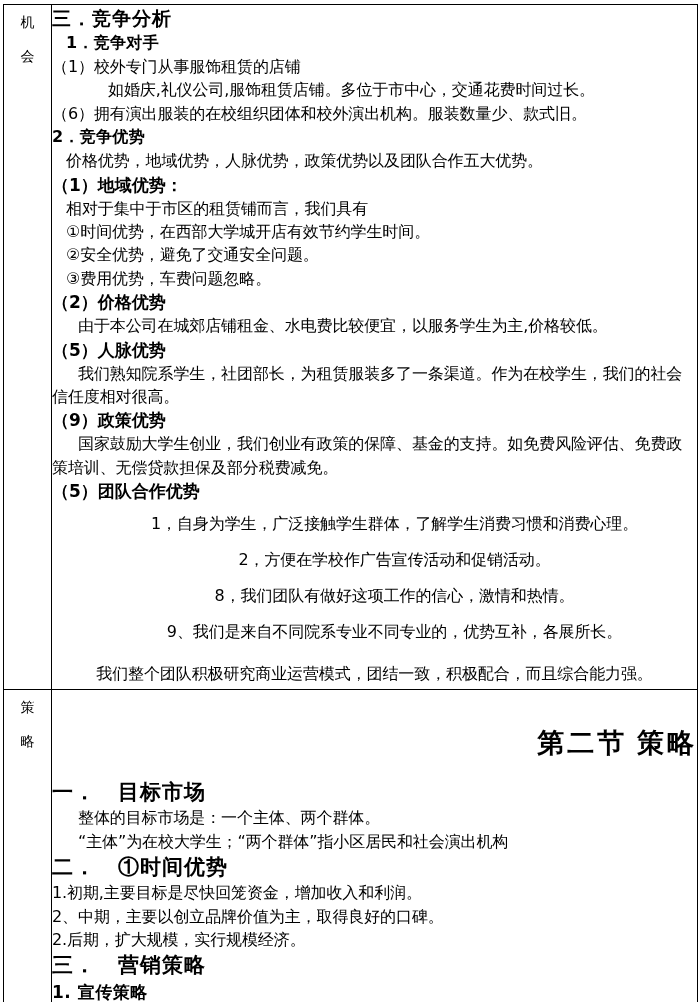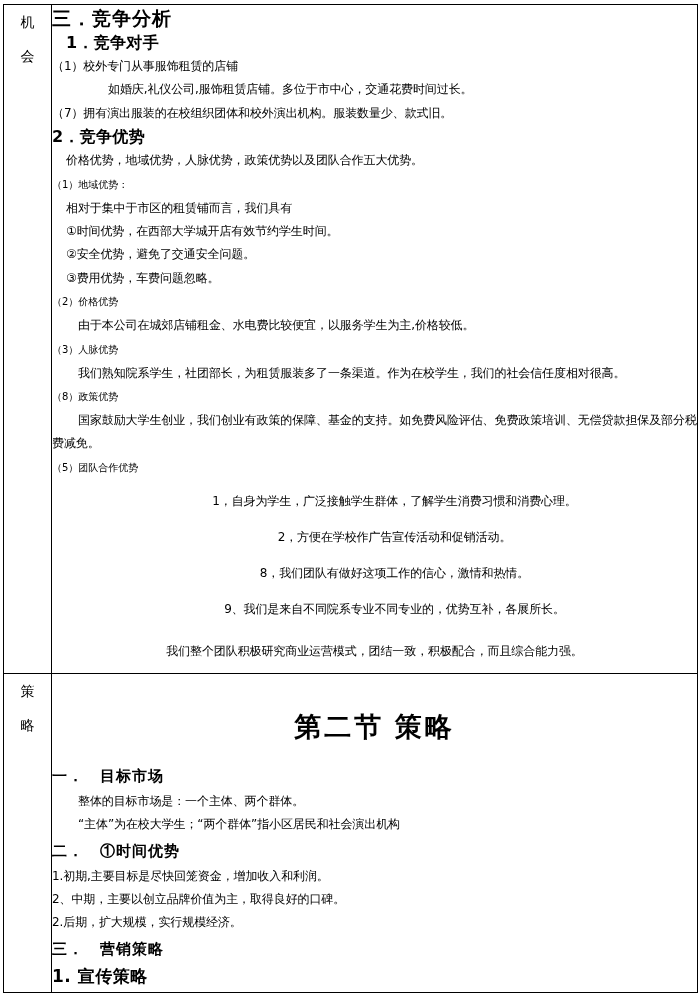--- a/index.html
+++ b/index.html
@@ -55,69 +55,69 @@
   }
 
   
   .body-cell {
     padding: 0 2px 0 4px;
     margin-left: 48px;
   }
 
   
   .ln {
-    font-size: 12px;
+    font-size: 16px;
     line-height: 23.4px;
     white-space: nowrap;
     letter-spacing: -0.1px;
   }
   .ln.wrap { white-space: normal; }
 
   .h1 {
     font-size: 19px;
     font-weight: bold;
     line-height: 26px;
     letter-spacing: 1px;
   }
   .h2 {
     font-size: 16px;
     font-weight: bold;
     line-height: 24px;
     letter-spacing: 0.3px;
   }
   .h3 {
-    font-size: 10px;
-    font-weight: normal;
+    font-size: 17px;
+    font-weight: bold;
     line-height: 24px;
   }
 
   .ind1 { padding-left: 14px; }
   .ind2 { padding-left: 26px; }
   .ind3 { padding-left: 56px; }
   .ind4 { padding-left: 40px; }
 
   .spaced { line-height: 30px; text-align: center; }
 
   .gap-sm { height: 6px; }
   .gap-md { height: 12px; }
   .gap-lg { height: 30px; }
 
   
   .section-title {
-    text-align: center;
-    font-family: Liberation Sans, sans-serif;
+    text-align: right;
+    font-family: Liberation Serif, serif;
     font-size: 27px;
     font-weight: bold;
     letter-spacing: 3px;
     line-height: 46px;
   }
 
   .sub-h {
     font-family: "DejaVu Serif", "Liberation Serif", serif;
-    font-size: 15px;
+    font-size: 21px;
     font-weight: bold;
     line-height: 28px;
     letter-spacing: 1px;
   }
 
   .sub-h2 {
     font-size: 17px;
     font-weight: bold;
     line-height: 26px;
     letter-spacing: 0.5px;
@@ -133,33 +133,33 @@
       <tr>
         <td class="label-cell">
           <span class="vlabel">机</span>
           <span class="vlabel">会</span>
         </td>
         <td class="body-cell">
           <div class="h1">三．竞争分析</div>
           <div class="h2 ind1">1．竞争对手</div>
           <div class="ln">（1）校外专门从事服饰租赁的店铺</div>
           <div class="ln ind3">如婚庆,礼仪公司,服饰租赁店铺。多位于市中心，交通花费时间过长。</div>
-          <div class="ln">（7）拥有演出服装的在校组织团体和校外演出机构。服装数量少、款式旧。</div>
+          <div class="ln">（6）拥有演出服装的在校组织团体和校外演出机构。服装数量少、款式旧。</div>
           <div class="h2">2．竞争优势</div>
           <div class="ln ind1">价格优势，地域优势，人脉优势，政策优势以及团队合作五大优势。</div>
           <div class="h3">（1）地域优势：</div>
           <div class="ln ind1">相对于集中于市区的租赁铺而言，我们具有</div>
           <div class="ln ind1">①时间优势，在西部大学城开店有效节约学生时间。</div>
           <div class="ln ind1">②安全优势，避免了交通安全问题。</div>
           <div class="ln ind1">③费用优势，车费问题忽略。</div>
           <div class="h3">（2）价格优势</div>
           <div class="ln ind2">由于本公司在城郊店铺租金、水电费比较便宜，以服务学生为主,价格较低。</div>
-          <div class="h3">（3）人脉优势</div>
+          <div class="h3">（5）人脉优势</div>
           <div class="ln wrap" style="text-indent:26px;">我们熟知院系学生，社团部长，为租赁服装多了一条渠道。作为在校学生，我们的社会信任度相对很高。</div>
-          <div class="h3">（8）政策优势</div>
+          <div class="h3">（9）政策优势</div>
           <div class="ln wrap" style="text-indent:26px;">国家鼓励大学生创业，我们创业有政策的保障、基金的支持。如免费风险评估、免费政策培训、无偿贷款担保及部分税费减免。</div>
           <div class="h3">（5）团队合作优势</div>
           <div class="gap-sm"></div>
           <div class="ln spaced ind4">1，自身为学生，广泛接触学生群体，了解学生消费习惯和消费心理。</div>
           <div class="gap-sm"></div>
           <div class="ln spaced ind4">2，方便在学校作广告宣传活动和促销活动。</div>
           <div class="gap-sm"></div>
           <div class="ln spaced ind4">8，我们团队有做好这项工作的信心，激情和热情。</div>
           <div class="gap-sm"></div>
           <div class="ln spaced ind4">9、我们是来自不同院系专业不同专业的，优势互补，各展所长。</div>

